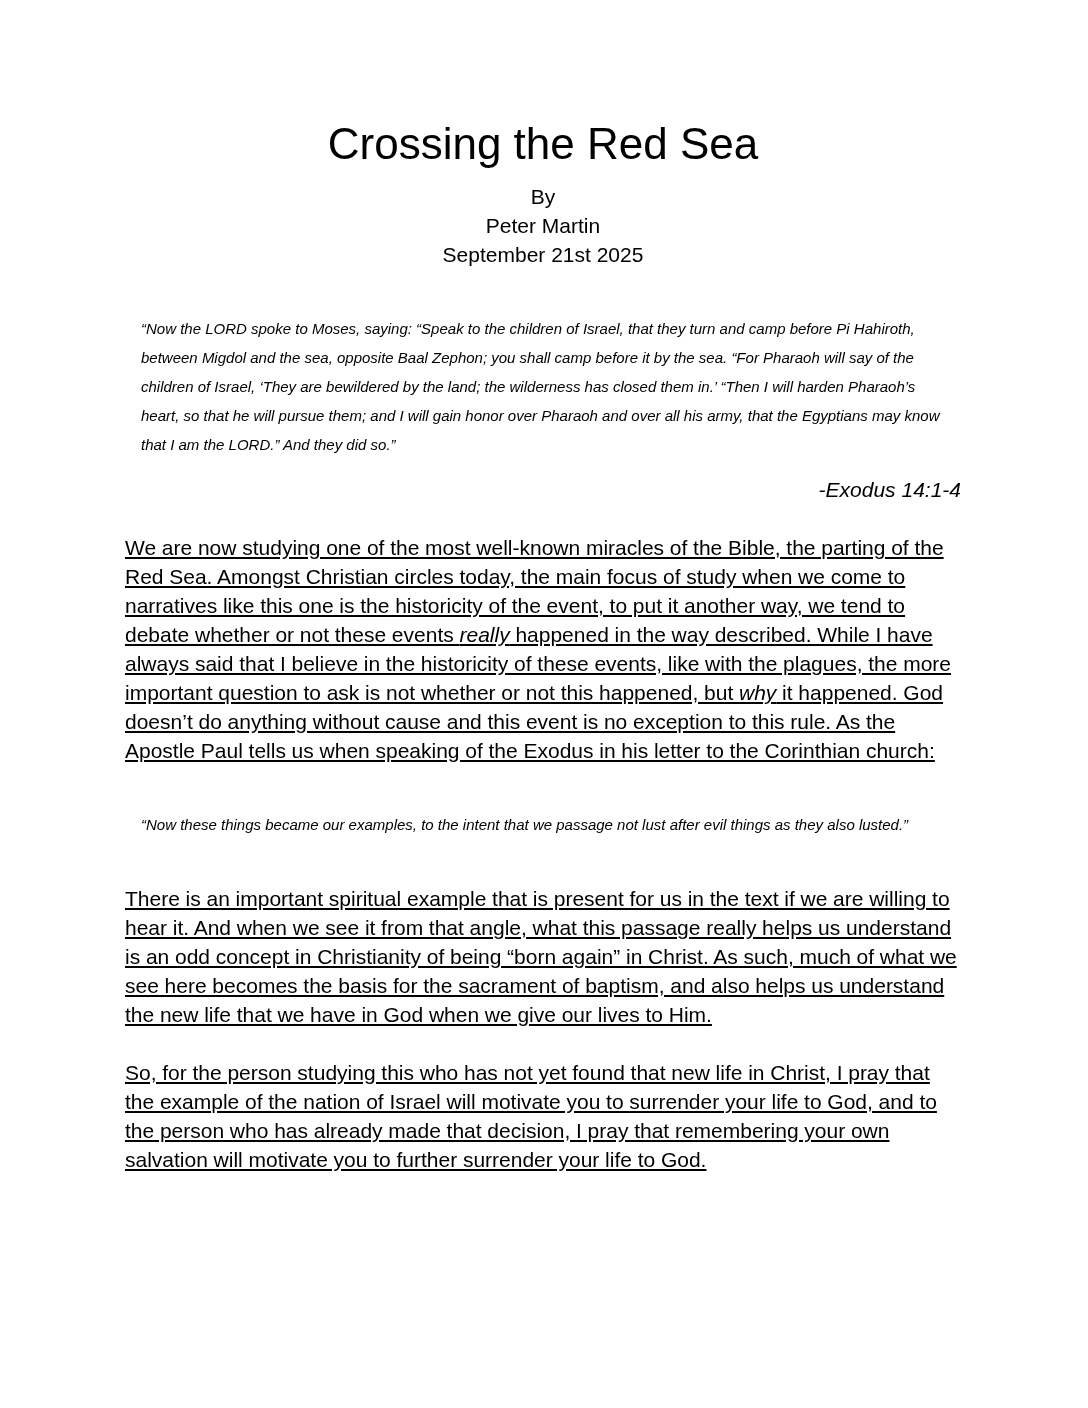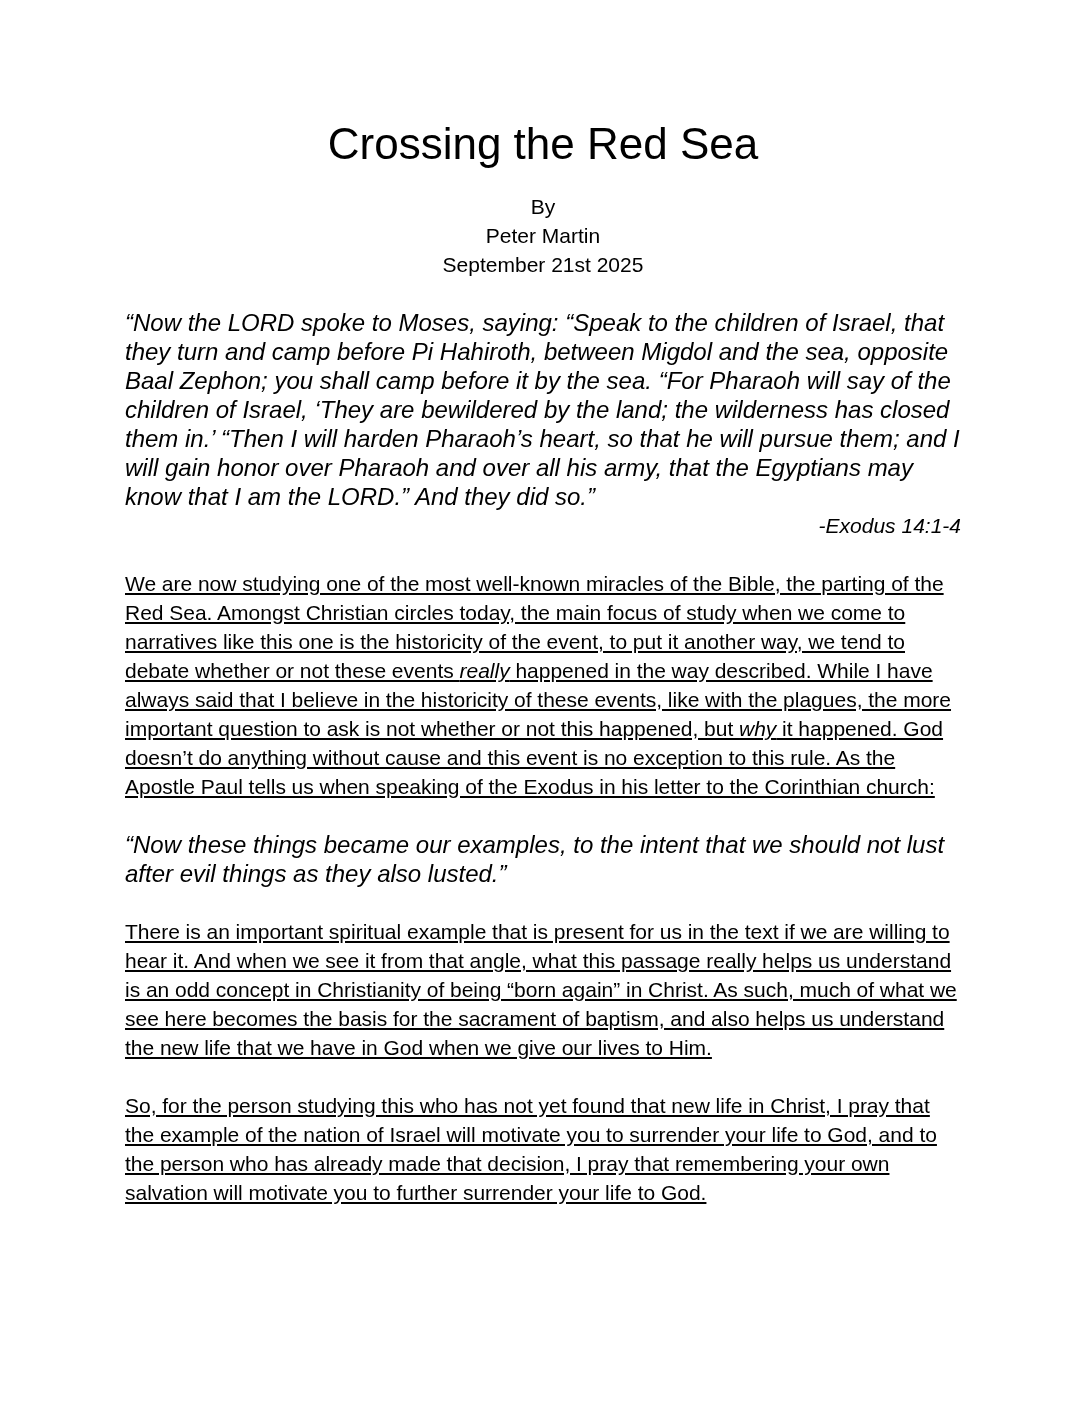--- a/index.html
+++ b/index.html
@@ -37,36 +37,36 @@
     margin: 0;
     letter-spacing: 0px;
   }
   .byline {
     text-align: center;
     font-size: 21px;
     line-height: 29px;
     margin: 0;
   }
   .byline-block {
-    margin-top: 22px;
+    margin-top: 12px;
   }
   .spacer-sm { height: 29px; }
   .para {
     font-size: 21px;
     line-height: 29px;
     margin: 0;
     text-align: left;
     word-spacing: -0.1px;
     text-decoration: underline;
   }
   .quote {
     font-style: italic;
-    font-size: 24px;
+    font-size: 15px;
     line-height: 29px;
-    margin: 0;
+    margin: 16px;
     text-align: left;
   }
   .citation {
     font-style: italic;
     font-size: 21px;
     line-height: 29px;
     margin: 0;
     padding-left: 65px;
     text-align: right;
   }
@@ -92,21 +92,21 @@
 
     <p class="quote">“Now the LORD spoke to Moses, saying: “Speak to the children of Israel, that they turn and camp before Pi Hahiroth, between Migdol and the sea, opposite Baal Zephon; you shall camp before it by the sea. “For Pharaoh will say of the children of Israel, ‘They are bewildered by the land; the wilderness has closed them in.’ “Then I will harden Pharaoh’s heart, so that he will pursue them; and I will gain honor over Pharaoh and over all his army, that the Egyptians may know that I am the LORD.” And they did so.”</p>
     <p class="citation">-Exodus 14:1-4</p>
 
     <div class="spacer-sm"></div>
 
     <p class="para"><span>We are now studying one of the most well-known miracles of the Bible, the parting of the Red Sea. Amongst Christian circles today, the main focus of study when we come to narratives like this one is the historicity of the event, to put it another way, we tend to debate whether or not these events </span><em>really</em><span> happened in the way described. While I have always said that I believe in the historicity of these events, like with the plagues, the more important question to ask is not whether or not this happened, but </span><em>why</em><span> it happened. God doesn’t do anything without cause and this event is no exception to this rule. As the Apostle Paul tells us when speaking of the Exodus in his letter to the Corinthian church:</span></p>
 
     <div class="spacer-sm"></div>
 
-    <p class="quote">“Now these things became our examples, to the intent that we should not lust after evil things as they also lusted.”</p>
+    <p class="quote">“Now these things became our examples, to the intent that we passage not lust after evil things as they also lusted.”</p>
 
     <div class="spacer-sm"></div>
 
     <p class="para">There is an important spiritual example that is present for us in the text if we are willing to hear it. And when we see it from that angle, what this passage really helps us understand is an odd concept in Christianity of being “born again” in Christ. As such, much of what we see here becomes the basis for the sacrament of baptism, and also helps us understand the new life that we have in God when we give our lives to Him.</p>
 
     <div class="spacer-sm"></div>
 
     <p class="para">So, for the person studying this who has not yet found that new life in Christ, I pray that the example of the nation of Israel will motivate you to surrender your life to God, and to the person who has already made that decision, I pray that remembering your own salvation will motivate you to further surrender your life to God.</p>
 
   </div>

